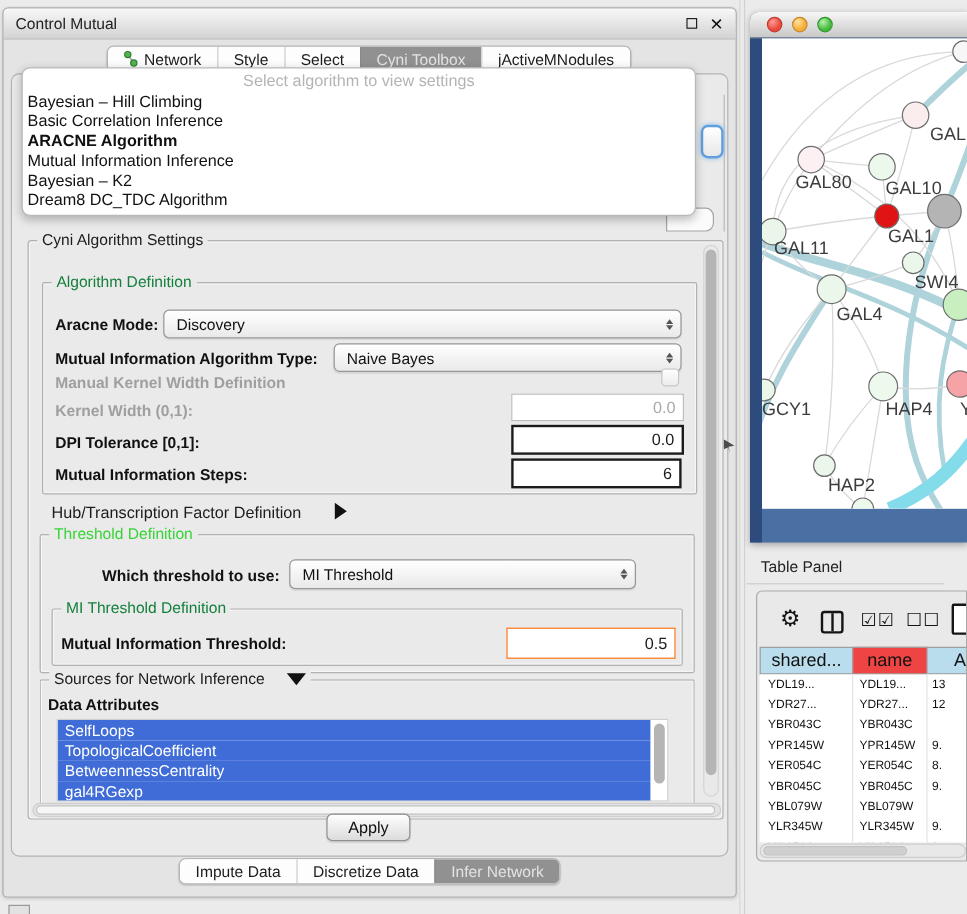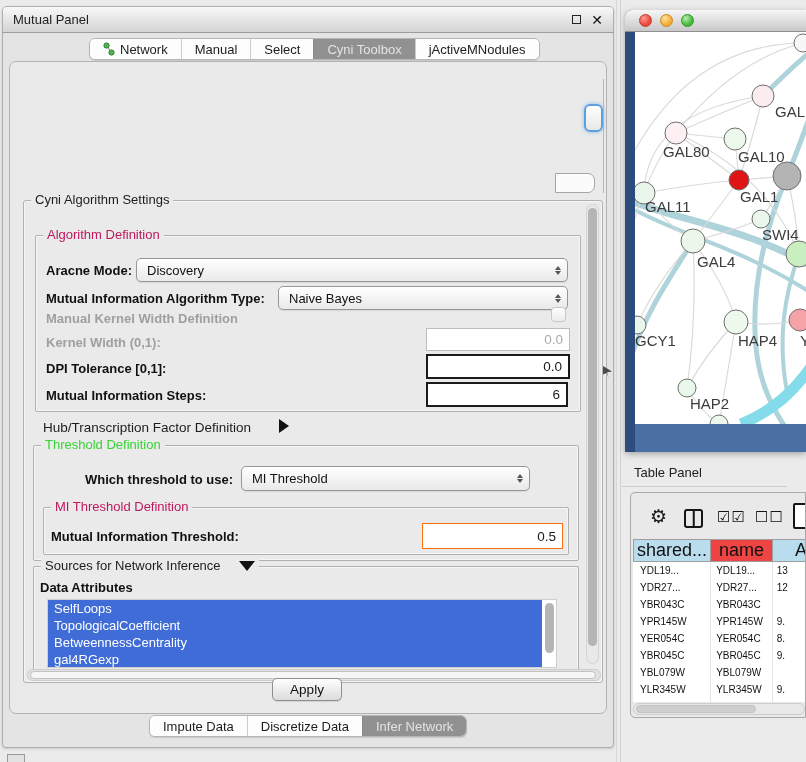--- a/index.html
+++ b/index.html
@@ -44,21 +44,21 @@
     box-shadow:0 3px 8px rgba(0,0,0,.25); z-index:50; overflow:hidden;
   }
   .popup .ph { text-align:center; color:#b4b4b4; font-size:13.5px; padding-top:3px; height:19px; }
   .popup .it { font-size:13.5px; color:#111; padding:1.5px 0 1.5px 4px; height:16.5px; line-height:14px; }
   .popup .it.b { font-weight:bold; }
 
   
   .group { position:absolute; border:1px solid #b1b1b1; border-radius:2px;
            box-shadow:inset 0 0 0 1px rgba(255,255,255,.55); }
   .gtitle { position:absolute; top:-9px; left:7px; background:#eaeaea; padding:0 4px; font-size:13px; }
-  .gtitle.blue { color:#be185d; }
+  .gtitle.blue { color:#15803d; }
   .gtitle.green { color:#37d437; }
 
   .lbl { font-size:13px; font-weight:bold; color:#111; white-space:nowrap; }
   .lbl.dis { color:#9f9f9f; }
 
   .combo {
     position:absolute; background:linear-gradient(#ffffff,#e9e9e9); border:1px solid #979797;
     border-radius:5px; display:flex; align-items:center; padding:0 6px;
     box-shadow:0 1px 1px rgba(0,0,0,.08);
   }
@@ -112,56 +112,56 @@
   .tp-strip { position:absolute; display:flex; align-items:center; padding-left:12px; font-size:13px;
               color:#222; border-bottom:1px solid #cdcdcd; }
   .tbl-win { position:absolute; background:#e9e9e9; border:1px solid #a9a9a9; border-radius:5px 0 0 5px;
              overflow:hidden; }
   .ticon { position:absolute; color:#151515; }
   .col-ic { position:absolute; width:19px; height:19px; border:2.5px solid #151515; border-radius:3px; }
   .col-ic::after { content:""; position:absolute; left:50%; top:0; bottom:0; width:2.5px; background:#151515;
                    transform:translateX(-50%); }
   .doc-ic { position:absolute; width:20px; height:26px; border:2.5px solid #151515; border-radius:2px; background:#fff; }
   .th { position:absolute; top:0; height:23px; border:1px solid #9e9e9e; border-left:none;
-        display:flex; align-items:center; justify-content:center; font-size:18px; color:#111; }
+        display:flex; align-items:center; justify-content:center; font-size:15px; color:#111; }
   .th:first-child { border-left:1px solid #9e9e9e; }
   .tcellc { position:absolute; top:0; bottom:0; border-right:1px solid #e3e3e3; }
   .trow { position:absolute; left:0; right:0; height:16.8px; display:flex; align-items:center;
           font-size:10px; color:#111; }
   .trow span { display:inline-block; overflow:hidden; white-space:nowrap; padding-left:7px; }
 
   .cursor { position:absolute; width:9px; height:12px; background:#4c4c4c;
             clip-path:polygon(0 0, 100% 45%, 45% 52%, 62% 100%, 42% 58%, 0 70%); }
   .mini-sq { position:absolute; border:1px solid #9a9a9a; background:#e2e2e2; }
 </style>
 </head>
 <body>
 
 <div id="root">
 
   <div class="abs win" style="left:2px; top:6px; width:612px; height:742px;">
     <div class="titlebar">
-      <span class="t">Mutual Panel</span>
+      <span class="t">Control Mutual</span>
       <span class="win-btns">
         <span class="float-ic"></span>
         <span class="close-ic">✕</span>
       </span>
     </div>
 
     <div class="abs seg" style="left:86px; top:31px;">
       <div class="tab">
         <svg width="12" height="14" viewBox="0 0 12 14">
           <line x1="3.5" y1="3.5" x2="8.5" y2="10.5" stroke="#9a9a9a" stroke-width="1.2"></line>
           <circle cx="3.5" cy="3.5" r="2.6" fill="#52b552" stroke="#2e7d2e"></circle>
           <circle cx="8.5" cy="10.5" r="2.6" fill="#52b552" stroke="#2e7d2e"></circle>
         </svg>
         <span>Network</span>
       </div>
       <div class="tab">
-          <span>Manual</span>
+          <span>Style</span>
         </div>
       <div class="tab">
           <span>Select</span>
         </div>
       <div class="tab sel">
           <span>Cyni Toolbox</span>
         </div>
       <div class="tab">
           <span>jActiveMNodules</span>
         </div>
@@ -266,20 +266,29 @@
         </div>
       <div class="tab">
           <span>Discretize Data</span>
         </div>
       <div class="tab sel">
           <span>Infer Network</span>
         </div>
     </div>
   </div>
 
+  <div class="abs popup" style="left:18px; top:56px; width:562px; height:124px;">
+    <div class="ph">Select algorithm to view settings</div>
+    <div class="it">Bayesian – Hill Climbing</div>
+    <div class="it">Basic Correlation Inference</div>
+    <div class="it b">ARACNE Algorithm</div>
+    <div class="it">Mutual Information Inference</div>
+    <div class="it">Bayesian – K2</div>
+    <div class="it">Dream8 DC_TDC Algorithm</div>
+  </div>
 
   <div class="abs" style="left:616px; top:0; width:1px; height:762px; background:#d8d8d8;"></div>
   <div class="abs" style="left:620px; top:0; width:1px; height:762px; background:#d2d2d2;"></div>
 
   <div class="cursor" style="left:603px; top:366px;"></div>
 
   <div class="net-win" style="left:625px; top:10px; width:181px; height:442px;">
     <div class="abs" style="left:0; top:22px; width:10px; bottom:0; background:#2e4b7e;"></div>
     <div class="net-title">
       <span class="light red"></span>

